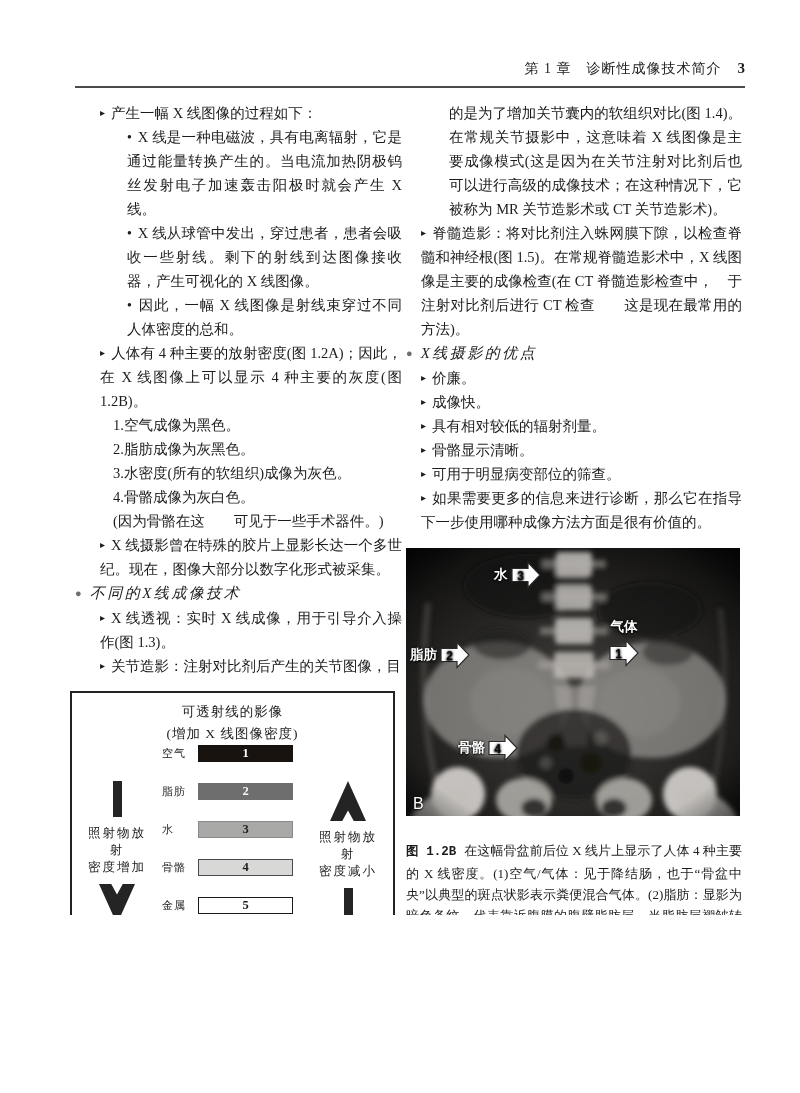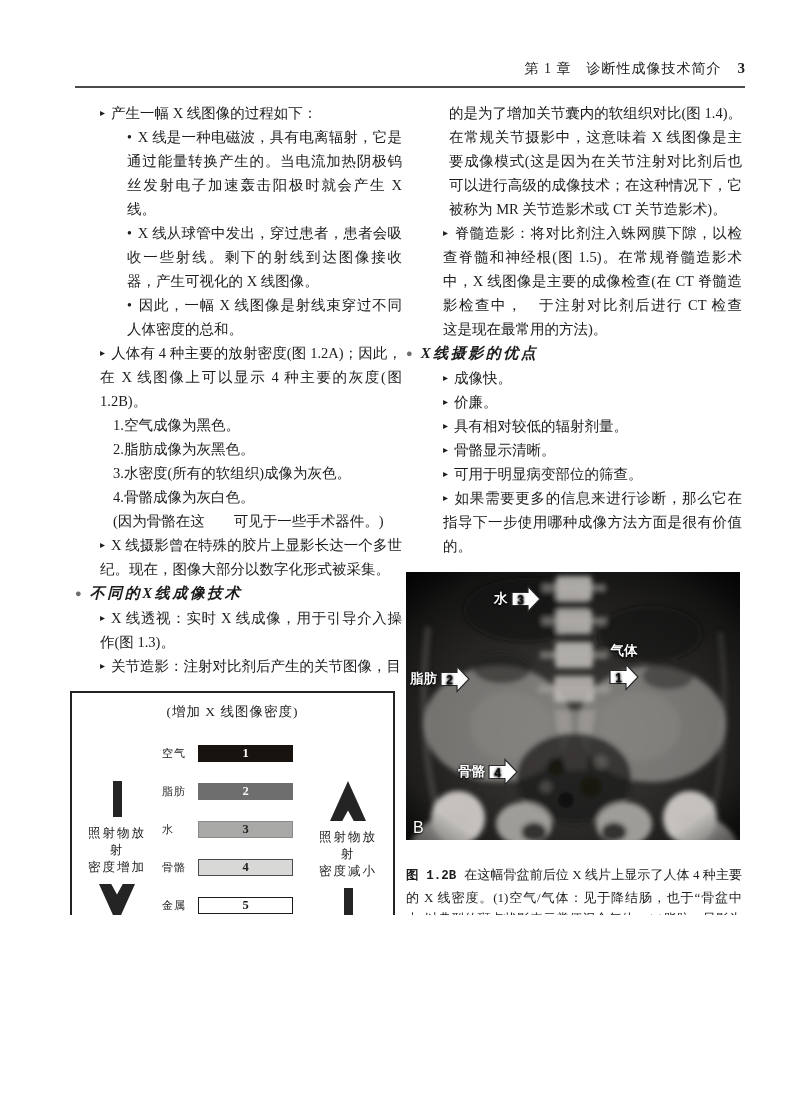--- a/index.html
+++ b/index.html
@@ -9,27 +9,27 @@
   
   .hdr{position:absolute;top:60px;left:75px;width:670px;text-align:right;font-size:14px;letter-spacing:1px;}
   .hdr .pnum{font-weight:bold;margin-left:16px;font-size:15px;letter-spacing:0;}
   .hdr-rule{position:absolute;top:86px;left:75px;width:670px;height:2px;background:#4a4a4a;}
 
   
   .col-left{position:absolute;left:75px;top:101px;width:327px;}
   .col-right{position:absolute;left:406px;top:101px;width:336px;}
   .para{font-size:14.5px;line-height:24px;text-align:justify;}
   .item{margin-left:25px;}
-  .item-r{margin-left:37px;}
+  .item-r{margin-left:15px;}
   .cont{margin-left:43px;}
   .sub{margin-left:52px;}
   .numlist{margin-left:38px;}
   .mark-l1{font-size:10px;vertical-align:2px;margin-right:6px;display:inline-block;}
   .mark-l2{font-size:8px;vertical-align:3px;margin-right:6px;display:inline-block;}
-  .section{font-style:italic;font-weight:bold;letter-spacing:2.5px;font-size:15px;line-height:25px;}
+  .section{font-style:italic;font-weight:normal;letter-spacing:2.5px;font-size:15px;line-height:25px;}
   .mark-sec{color:#6e6e6e;font-size:11px;margin-right:8px;font-style:normal;letter-spacing:0;display:inline-block;vertical-align:1px;}
 
   
   .figA{position:relative;width:321px;height:284px;border:2px solid #222;margin:13px 0 0 -5px;}
   .figA .toplab,.figA .botlab{position:absolute;left:0;right:0;text-align:center;font-size:13.5px;line-height:22px;letter-spacing:1px;}
   .figA .toplab{top:8px;}
   .figA .botlab{bottom:8px;}
   .rows{position:absolute;left:90px;top:52px;}
   .rowA{display:flex;align-items:center;height:17px;margin-bottom:21px;}
   .rlabel{width:36px;font-size:11px;letter-spacing:1px;}
@@ -80,20 +80,21 @@
     <div class="para numlist">3.水密度(所有的软组织)成像为灰色。</div>
     <div class="para numlist">4.骨骼成像为灰白色。</div>
     <div class="para numlist">(因为骨骼在这　　可见于一些手术器件。)</div>
     <div class="para item"><span class="mark-l1">▸</span><span>X 线摄影曾在特殊的胶片上显影长达一个多世纪。现在，图像大部分以数字化形式被采集。</span></div>
     <div class="section"><span class="mark-sec">●</span><span>不同的X线成像技术</span></div>
     <div class="para item"><span class="mark-l1">▸</span><span>X 线透视：实时 X 线成像，用于引导介入操作(图 1.3)。</span></div>
     <div class="para item"><span class="mark-l1">▸</span><span>关节造影：注射对比剂后产生的关节图像，目</span></div>
 
     <div class="figA">
       <div class="toplab">
+        <div>可透射线的影像</div>
         <div>(增加 X 线图像密度)</div>
       </div>
       <div class="arrowL">
         <div class="abar"></div>
         <div class="atext">
           <div>照射物放射</div>
           <div>密度增加</div>
         </div>
         <div class="ahead-down"></div>
       </div>
@@ -132,22 +133,22 @@
         <div>(降低 X 线图像密度)</div>
       </div>
       <div class="cornerA">A</div>
     </div>
   </div>
 
   <div class="col-right">
     <div class="para cont">的是为了增加关节囊内的软组织对比(图 1.4)。在常规关节摄影中，这意味着 X 线图像是主要成像模式(这是因为在关节注射对比剂后也可以进行高级的成像技术；在这种情况下，它被称为 MR 关节造影术或 CT 关节造影术)。</div>
     <div class="para item-r"><span class="mark-l1">▸</span><span>脊髓造影：将对比剂注入蛛网膜下隙，以检查脊髓和神经根(图 1.5)。在常规脊髓造影术中，X 线图像是主要的成像检查(在 CT 脊髓造影检查中，　于注射对比剂后进行 CT 检查　　这是现在最常用的方法)。</span></div>
     <div class="section"><span class="mark-sec">●</span><span>X线摄影的优点</span></div>
+    <div class="para item-r"><span class="mark-l1">▸</span><span>价廉。</span></div>
     <div class="para item-r"><span class="mark-l1">▸</span><span>成像快。</span></div>
-    <div class="para item-r"><span class="mark-l1">▸</span><span>价廉。</span></div>
     <div class="para item-r"><span class="mark-l1">▸</span><span>具有相对较低的辐射剂量。</span></div>
     <div class="para item-r"><span class="mark-l1">▸</span><span>骨骼显示清晰。</span></div>
     <div class="para item-r"><span class="mark-l1">▸</span><span>可用于明显病变部位的筛查。</span></div>
     <div class="para item-r"><span class="mark-l1">▸</span><span>如果需要更多的信息来进行诊断，那么它在指导下一步使用哪种成像方法方面是很有价值的。</span></div>
 
     <div class="figB">
       <svg class="art" width="334" height="268" viewBox="0 0 334 268">
         <defs>
           <radialGradient id="gBg" cx="50%" cy="58%" r="80%">
             <stop offset="0%" stop-color="#4c4a47"></stop>

